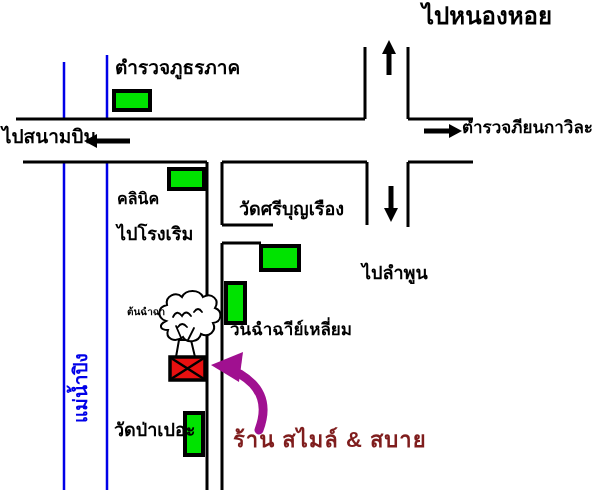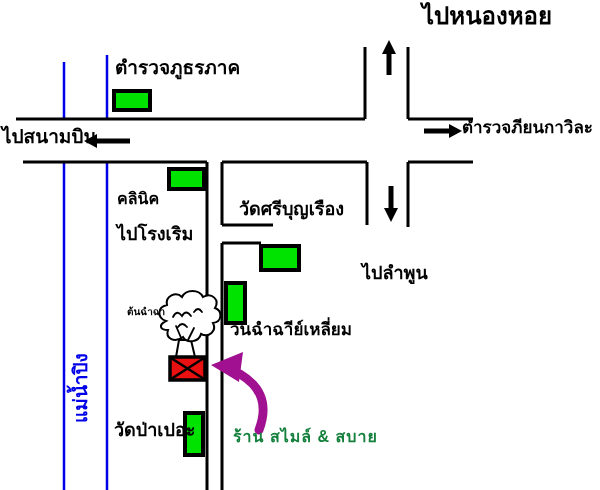--- a/index.html
+++ b/index.html
@@ -18,21 +18,21 @@
   .black-arrow-shaft{stroke:#000;stroke-width:5;fill:none;}
   .black-arrow-head{fill:#000;stroke:none;}
   .tree-outline{fill:#ffffff;stroke:#000;stroke-width:2;}
   .tree-squiggle{fill:none;stroke:#000;stroke-width:1.8;stroke-linecap:round;}
   .purple-arrow-shaft{stroke:#a01090;stroke-width:9;fill:none;stroke-linecap:round;}
   .purple-arrow-head{fill:#a01090;stroke:none;}
   #label-ping-river{
     color:#0000e8;font-size:19px;left:81px;top:388px;width:130px;text-align:center;
     transform:translate(-50%,-50%) rotate(-90deg);
   }
-  #label-shop{color:#15803d;font-size:16px;letter-spacing:1px;}
+  #label-shop{color:#7f1d1d;font-size:22px;letter-spacing:1px;}
 </style>
 </head>
 <body>
 
 <div id="map-canvas">
 
   <svg width="600" height="490" viewBox="0 0 600 490">
 
     <g>
       <path class="river-line" d="M64 62 V119 M64 162 V490"></path>

